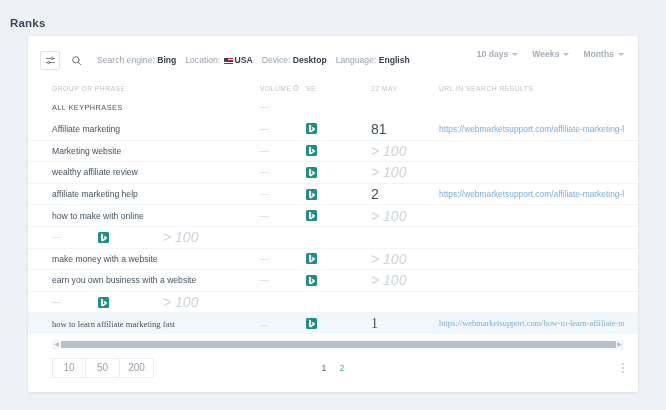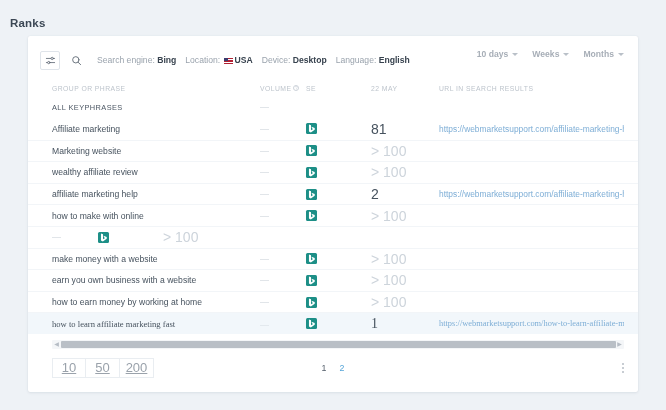--- a/index.html
+++ b/index.html
@@ -140,21 +140,21 @@
   .row.group {
     font-size: 7.4px;
     font-weight: normal;
     letter-spacing: .4px;
     color: #4b5663;
     height: 22px;
   }
   .row.hl { background: #f2f7fb; font-family: Liberation Serif, serif; }
   .dash { color: #d2d8de; font-size: 9px; }
   .rank { color: #46525e; font-size: 14px; }
-  .rank.over { color: #cdd4db; }
+  .rank.over { color: #cdd4db; font-style: italic; }
   .url {
     color: #7eaed6;
     font-size: 8.4px;
     white-space: nowrap;
     overflow: hidden;
     text-overflow: clip;
     cursor: pointer;
   }
   .se-icon {
     width: 11px; height: 11px;
@@ -200,25 +200,24 @@
     align-items: center;
     padding: 0 12px 0 24px;
     position: relative;
   }
   .pagesize { display: flex; }
   .ps-btn {
     width: 34px; height: 20px;
     border: 1px solid #e9edf1;
     border-left: none;
     display: flex; align-items: center; justify-content: center;
-    font-size: 13px;
+    font-size: 10px;
     color: #9aa2ab;
     cursor: pointer;
     background: #fff;
-    text-decoration: underline;
   }
   .ps-btn:first-child { border-left: 1px solid #e9edf1; }
   .pager {
     position: absolute;
     left: 0; right: 0;
     display: flex;
     justify-content: center;
     gap: 13px;
     pointer-events: none;
   }
@@ -409,21 +408,20 @@
             <span class="se-icon">
               <svg width="11" height="11" viewBox="0 0 16 16">
                 <path d="M4.3 2.3l3 1.05v7.1l3.1-1.78-1.5-.7-.95-2.4 4.75 1.67v2.66L7 13.7 4.3 12.2z" fill="#ffffff"></path>
               </svg>
             </span>
           </div>
           <div class="c-rank"><span class="rank over">&gt; 100</span></div>
           <div class="c-url url"></div>
         </div>
         <div class="row">
-          <div class="c-phrase">how to earn money by working at home</div>
           <div class="c-vol dash">—</div>
           <div class="c-se">
             <span class="se-icon">
               <svg width="11" height="11" viewBox="0 0 16 16">
                 <path d="M4.3 2.3l3 1.05v7.1l3.1-1.78-1.5-.7-.95-2.4 4.75 1.67v2.66L7 13.7 4.3 12.2z" fill="#ffffff"></path>
               </svg>
             </span>
           </div>
           <div class="c-rank"><span class="rank over">&gt; 100</span></div>
           <div class="c-url url"></div>

